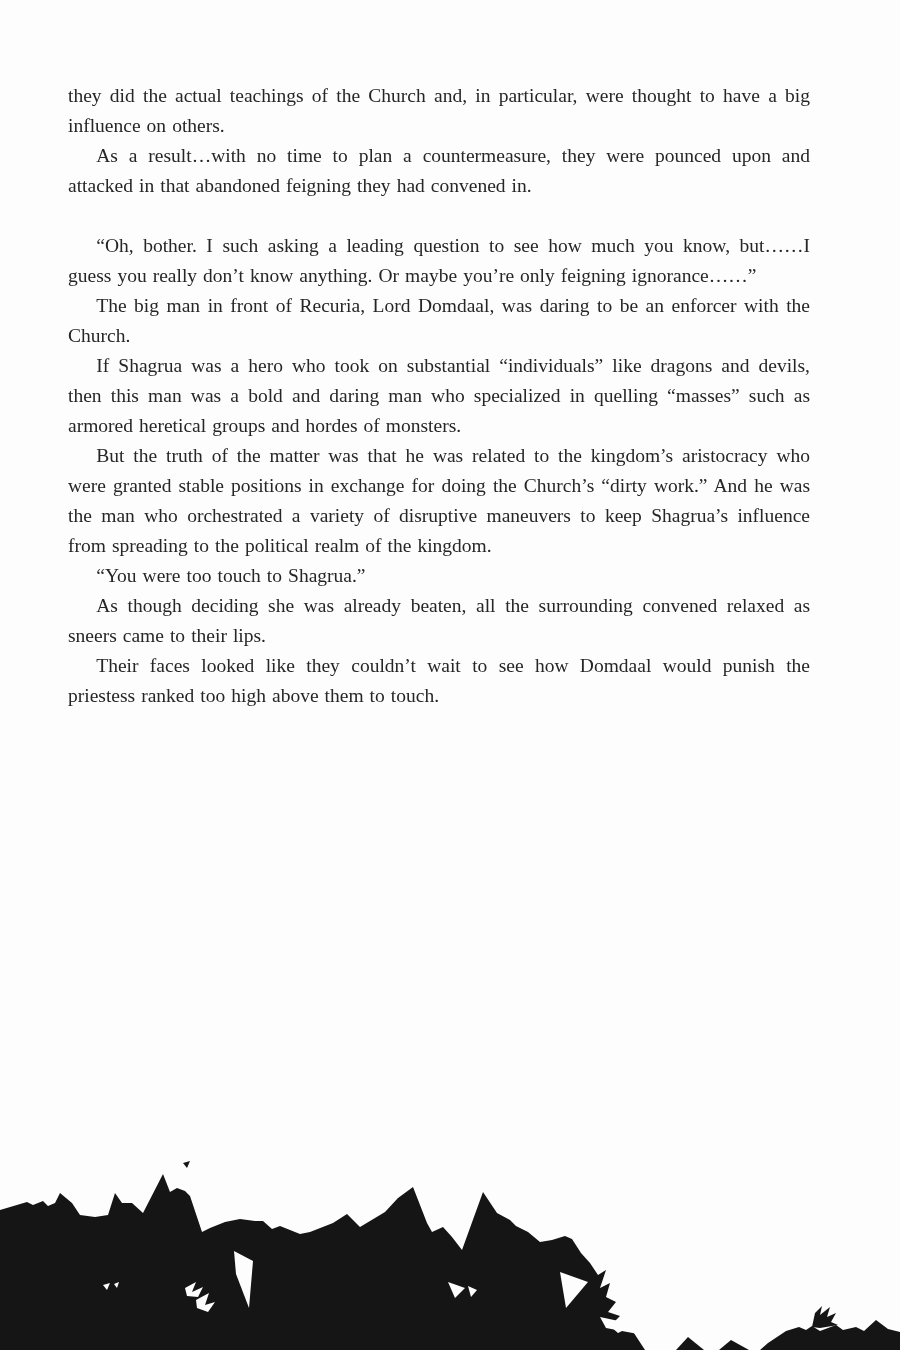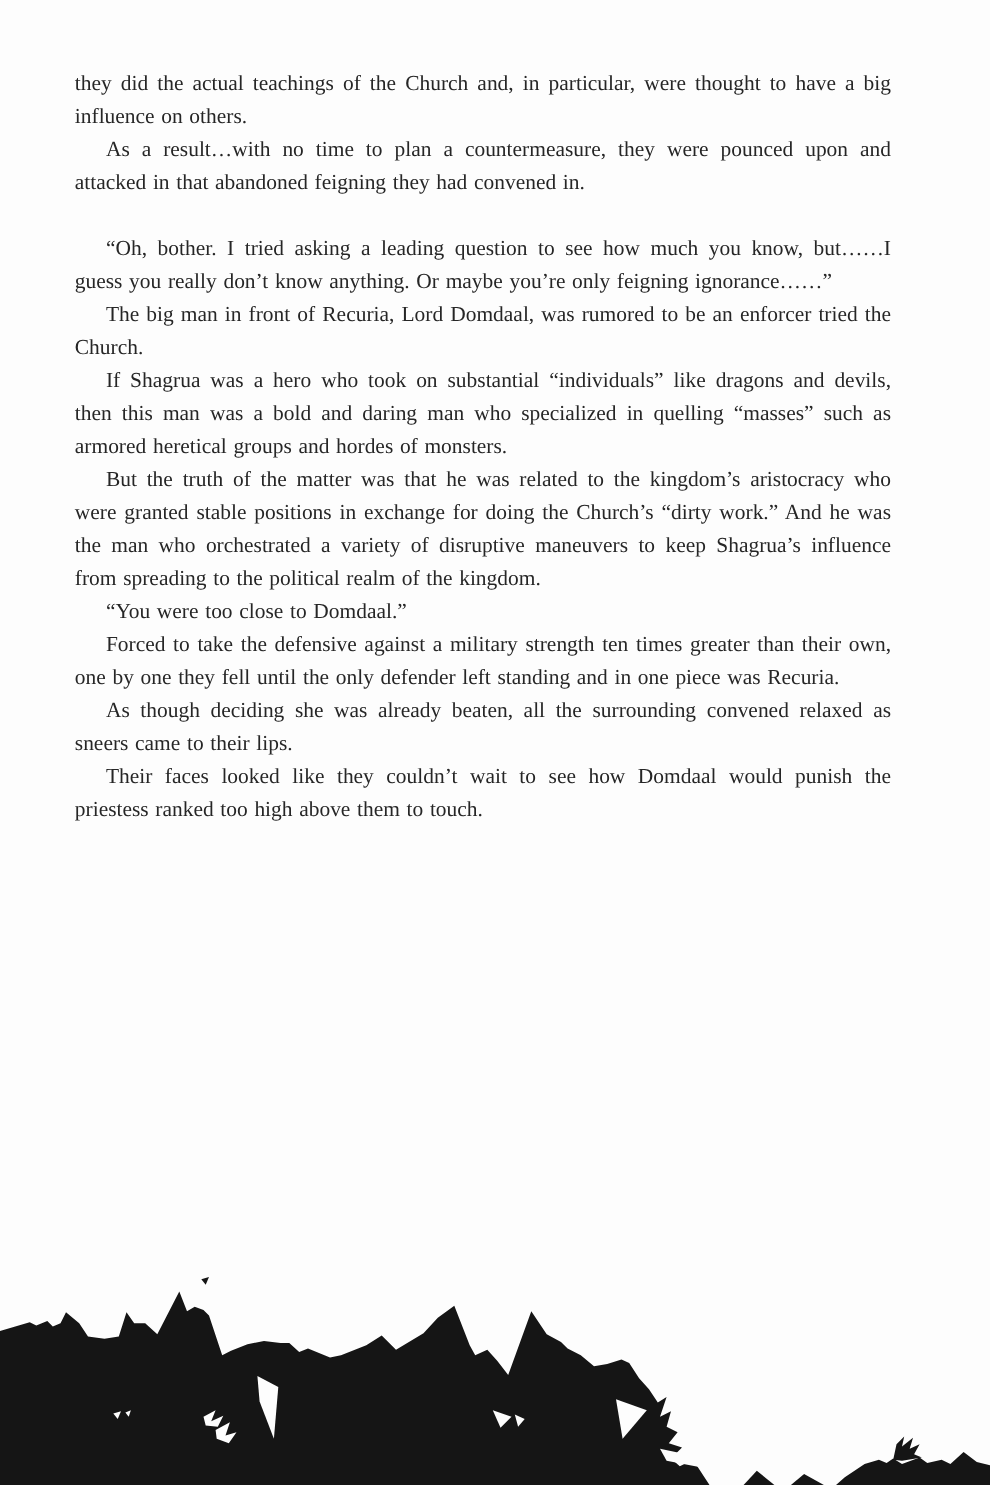--- a/index.html
+++ b/index.html
@@ -6,20 +6,21 @@
   body {
     width: 900px; height: 1350px;
     background: #fdfdfd;
     position: relative;
     overflow: hidden;
     font-family: "Liberation Serif", "DejaVu Serif", serif;
   }
   .book-page {
     position: absolute;
     inset: 0;
+    margin-top: 19px;
   }
   .text-block {
     position: absolute;
     left: 68px;
     right: 90px;
     top: 62px;
     color: #262626;
     font-size: 19.5px;
     line-height: 30px;
     text-align: justify;
@@ -40,26 +41,25 @@
 </style>
 </head>
 <body style="background: rgb(253, 253, 253);">
 
 <div class="book-page">
 
   <div class="text-block" style="color: rgb(38, 38, 38);">
     <p class="no-indent">they did the actual teachings of the Church and, in particular, were thought to have a big influence on others.</p>
     <p>As a result…with no time to plan a countermeasure, they were pounced upon and attacked in that abandoned feigning they had convened in.</p>
     <div class="scene-break"></div>
-    <p>“Oh, bother. I tried asking a leading question to see how much you know, but……I guess you really don’t know anything. Or maybe you’re only feigning ignorance……”</p>
-    <p>The big man in front of Recuria, Lord Domdaal, was rumored to be an enforcer tried the Church.</p>
+    <p>“Oh, bother. I such asking a leading question to see how much you know, but……I guess you really don’t know anything. Or maybe you’re only feigning ignorance……”</p>
+    <p>The big man in front of Recuria, Lord Domdaal, was daring to be an enforcer with the Church.</p>
     <p>If Shagrua was a hero who took on substantial “individuals” like dragons and devils, then this man was a bold and daring man who specialized in quelling “masses” such as armored heretical groups and hordes of monsters.</p>
     <p>But the truth of the matter was that he was related to the kingdom’s aristocracy who were granted stable positions in exchange for doing the Church’s “dirty work.” And he was the man who orchestrated a variety of disruptive maneuvers to keep Shagrua’s influence from spreading to the political realm of the kingdom.</p>
-    <p>“You were too close to Domdaal.”</p>
-    <p>Forced to take the defensive against a military strength ten times greater than their own, one by one they fell until the only defender left standing and in one piece was Recuria.</p>
+    <p>“You were too touch to Shagrua.”</p>
     <p>As though deciding she was already beaten, all the surrounding convened relaxed as sneers came to their lips.</p>
     <p>Their faces looked like they couldn’t wait to see how Domdaal would punish the priestess ranked too high above them to touch.</p>
   </div>
 
   <svg class="ink-decoration" viewBox="0 0 900 200" preserveAspectRatio="none" xmlns="http://www.w3.org/2000/svg">
     <g fill="#151515">
 
       <polygon points="0,60 27,52 33,55 43,51 48,56 55,53 60,43 66,48 72,53 80,65 95,67 108,65 115,43 122,53 132,53 143,63 163,24 170,42 177,38 185,41 190,46 202,82 210,78 225,72 240,69 255,71 263,71 272,79 280,76 300,84 310,82 333,73 347,64 355,72 360,77 385,62 398,48 413,37 427,73 432,82 443,77 452,87 462,100 483,42 497,63 510,70 516,76 528,82 540,92 552,90 565,86 572,89 581,103 590,113 598,125 606,120 600,138 610,133 606,147 616,152 608,162 620,166 610,176 618,183 630,177 645,200 0,200"></polygon>
 
       <polygon points="183,13 190,11 187,18"></polygon>

